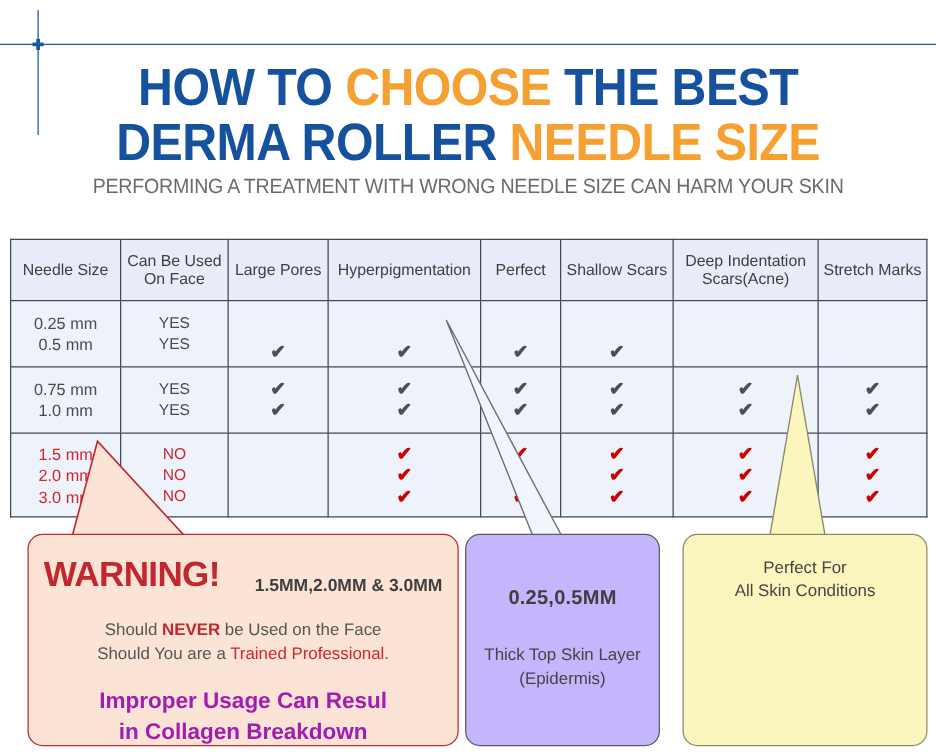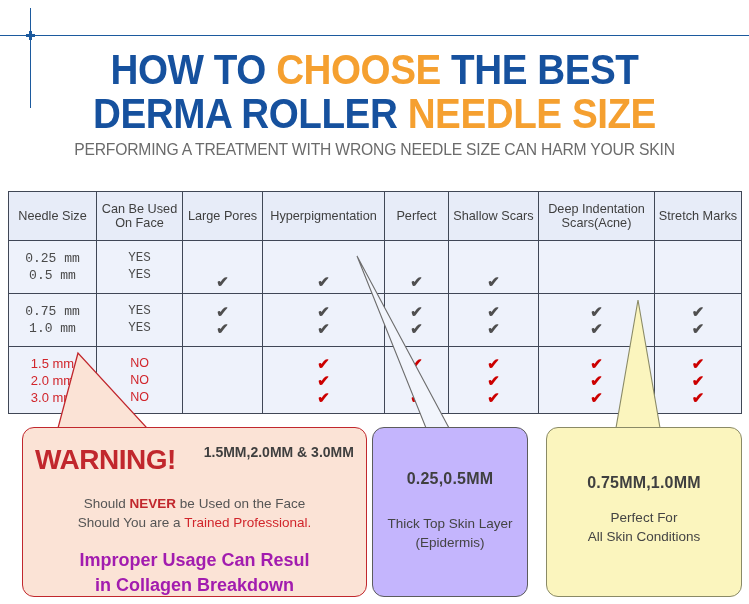--- a/index.html
+++ b/index.html
@@ -123,21 +123,21 @@
     display: flex;
     flex-direction: column;
     justify-content: center;
     align-items: center;
     height: 100%;
     line-height: 17px;
   }
   .stack.bottom { justify-content: flex-end; padding-bottom: 6px; }
   .stack.ck { line-height: 17px; }
 
-  .t-gray   { color: #4a4a4a; font-family: Liberation Mono, monospace; }
+  .t-gray   { color: #4a4a4a; }
   .t-red    { color: #D1252B; }
   .t-size   { font-size: 13px; }
 
   .ck-gray { color: #4f4f4f; font-size: 15px; font-weight: bold; line-height: 17px; }
   .ck-red  { color: #CC0000; font-size: 15px; font-weight: bold; line-height: 17px; }
 
   
   #pointer-layer {
     position: absolute;
     left: 0; top: 0;
@@ -154,21 +154,21 @@
   #callout-warning {
     left: 22px; top: 427px;
     width: 345px; height: 170px;
     background: #FBE3D6;
     border: 1.4px solid #C1272D;
     text-align: center;
   }
   #warn-row {
     margin-top: 16px;
     display: flex;
-    align-items: flex-start;
+    align-items: flex-end;
     justify-content: center;
     gap: 28px;
   }
   #warn-title {
     font-size: 28px;
     font-weight: bold;
     color: #C1272D;
     letter-spacing: -0.5px;
   }
   #warn-sizes {
@@ -429,18 +429,17 @@
 
 <div class="callout" id="callout-epidermis">
   <div class="callout-head">0.25,0.5MM</div>
   <div class="callout-body">
     <div>Thick Top Skin Layer</div>
     <div>(Epidermis)</div>
   </div>
 </div>
 
 <div class="callout" id="callout-perfect">
-  <div class="callout-head">0.75MM,1.0MM</div>
   <div class="callout-body">
     <div>Perfect For</div>
     <div>All Skin Conditions</div>
   </div>
 </div>
 
 </body></html>

